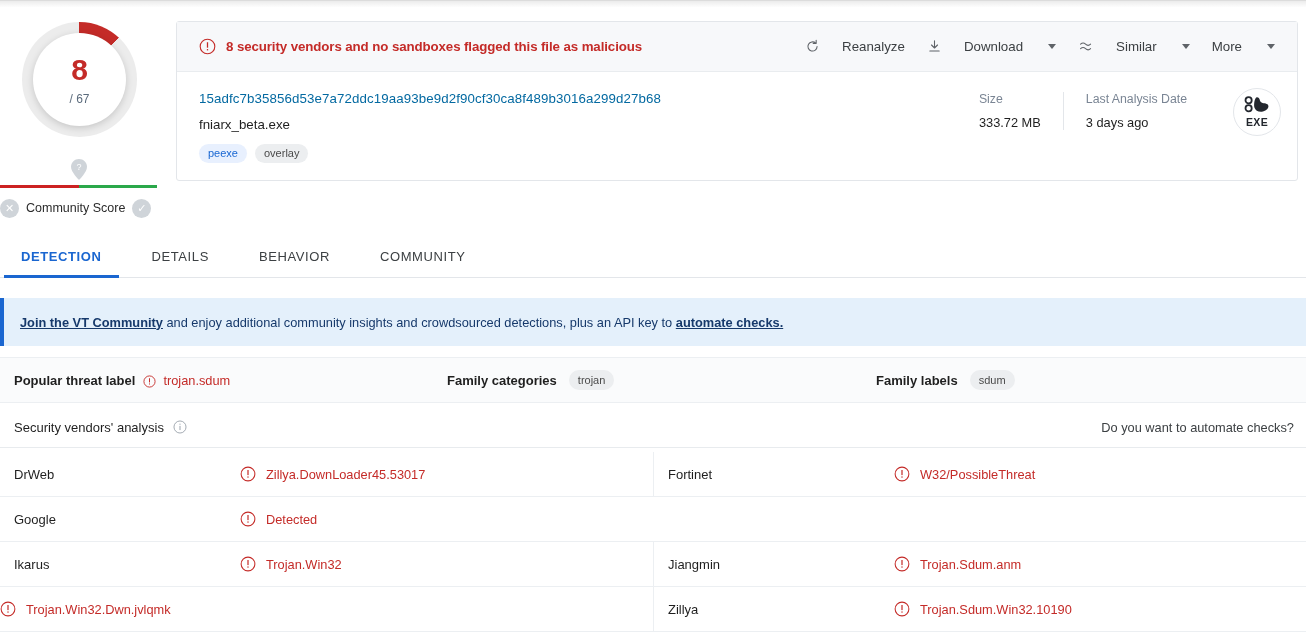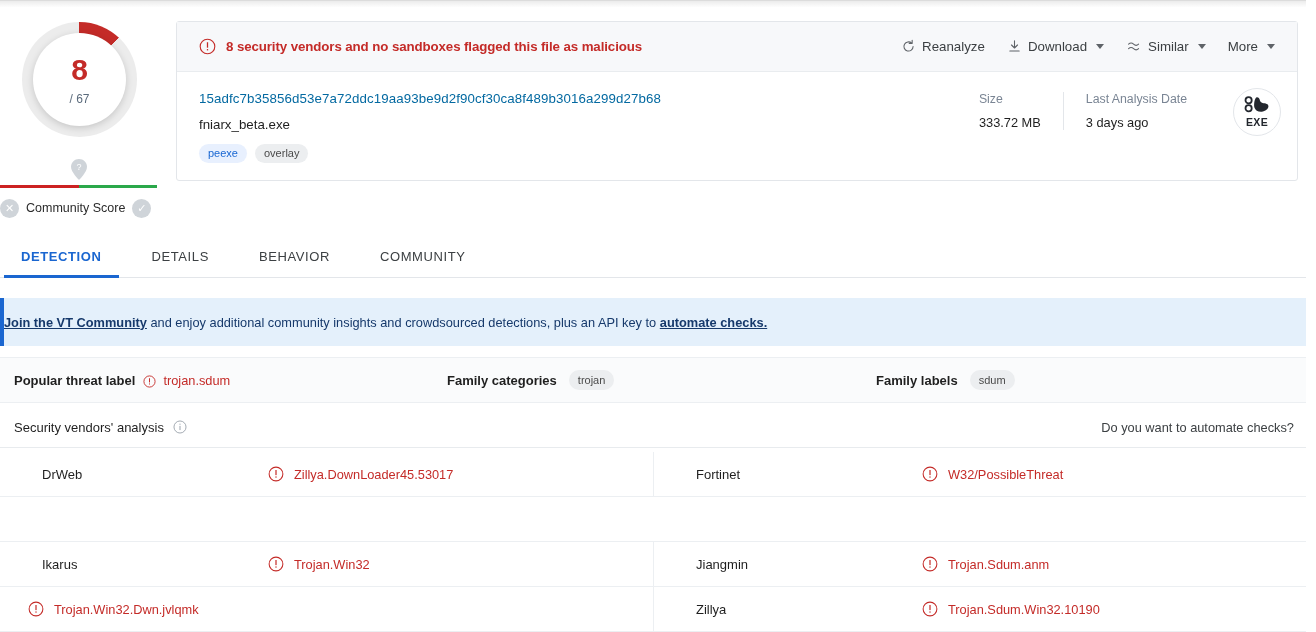--- a/index.html
+++ b/index.html
@@ -58,21 +58,21 @@
     position:absolute; left:176px; top:21px; width:1122px; height:160px;
     border:1px solid #e3e6ea; border-radius:3px; background:#fff;
   }
   .card-head {
     height:50px; background:#f7f8fa; border-bottom:1px solid #e9ecef;
     display:flex; align-items:center; padding:0 16px 0 22px;
   }
   .alert-ico { width:17px; height:17px; flex:0 0 auto; margin-right:10px; }
   .alert-text { color:#c42b28; font-size:13.3px; font-weight:bold; letter-spacing:-0.1px; }
   .head-actions { margin-left:auto; display:flex; align-items:center; gap:22px; padding-right:6px; }
-  .act { display:flex; align-items:center; gap:6px; color:#3c4043; font-size:13.3px; cursor:pointer; }
+  .act { display:flex; align-items:center; gap:22px; color:#3c4043; font-size:13.3px; cursor:pointer; }
   .act svg { display:block; }
   .caret { width:0;height:0;border-left:4px solid transparent;border-right:4px solid transparent;border-top:5px solid #5f6368; margin-left:3px; }
 
   .card-body { position:relative; height:108px; padding:19px 16px 0 22px; }
   .hash { font-size:13.3px; color:#0369a1; letter-spacing:0.1px; }
   .fname { font-size:13.3px; color:#1f1f1f; margin-top:11px; }
   .chips { margin-top:12px; display:flex; gap:8px; }
   .chip { font-size:11px; padding:3px 9px 4px; border-radius:11px; }
   .chip.blue { background:#e8f0fe; color:#1967d2; }
   .chip.gray { background:#eceef0; color:#4a4a4a; }
@@ -94,21 +94,21 @@
           border-bottom:1px solid #e3e6ea; display:flex; align-items:flex-end; }
   .tab { font-size:13px; letter-spacing:0.6px; color:#3c4043; padding:0 17px 13px;
          margin-right:16px; cursor:pointer; position:relative; }
   .tab:first-child { margin-left:4px; }
   .tab.active { color:#1a66d0; font-weight:bold; }
   .tab.active:after { content:""; position:absolute; left:0; right:0; bottom:-1px; height:3px; background:#1a66d0; }
 
   
   .banner { position:absolute; left:0; top:298px; width:1306px; height:48px;
             background:#e4f0fb; border-left:4px solid #1a66d0;
-            display:flex; align-items:center; }
+            display:flex; align-items:center; padding-left:16px; }
   .banner-text { font-size:12.8px; color:#16396b; }
   .banner-text a { color:#16396b; text-decoration:underline; font-weight:bold; cursor:pointer; }
 
   
   .threat-row { position:absolute; left:0; top:357px; width:1306px; height:46px;
                 background:#fafbfc; border-top:1px solid #eceff2; border-bottom:1px solid #eceff2;
                 display:flex; align-items:center; }
   .tl-k { font-size:13px; font-weight:bold; color:#1f1f1f; }
   .tl-group { display:flex; align-items:center; position:absolute; }
   .g1 { left:14px; }
@@ -121,21 +121,21 @@
   
   .sv-head { position:absolute; left:0; top:407px; width:1306px; height:41px;
              border-bottom:1px solid #e8ebee; display:flex; align-items:center; }
   .sv-title { font-size:13px; color:#1f1f1f; margin-left:14px; }
   .sv-i { width:14px; height:14px; margin-left:9px; }
   .sv-right { margin-left:auto; font-size:12.8px; color:#3c4043; margin-right:12px; cursor:pointer; }
 
   
   .vtable { position:absolute; left:0; top:452px; width:1306px; }
   .vrow { display:flex; height:45px; border-bottom:1px solid #eceff2; }
-  .vcell { width:653px; display:flex; align-items:center;padding-left:28px; }
+  .vcell { width:653px; display:flex; align-items:center; }
   .vcell + .vcell { border-left:1px solid #eceff2; }
   .vname { width:240px; font-size:13px; color:#1f1f1f; padding-left:14px; }
   .vres { display:flex; align-items:center; gap:10px; }
   .vres-ico { width:16px; height:16px; flex:0 0 auto; }
   .vres-txt { color:#c42b28; font-size:12.8px; }
   .right-gutter { position:absolute; left:1306px; top:0; width:10px; height:632px; background:#fff; }
 </style>
 </head>
 <body>
 
@@ -327,20 +327,33 @@
                 <rect x="9.25" y="5" width="1.5" height="6.4" fill="#c42b28"></rect>
                 <rect x="9.25" y="13" width="1.5" height="1.6" fill="#c42b28"></rect>
               </svg>
           </span>
           <span class="vres-txt">W32/PossibleThreat</span>
         </div>
       </div>
     </div>
 
     <div class="vrow">
+      <div class="vcell">
+        <div class="vname">Google</div>
+        <div class="vres">
+          <span class="vres-ico">
+            <svg width="16" height="16" viewBox="0 0 20 20">
+                <circle cx="10" cy="10" r="8.6" fill="none" stroke="#c42b28" stroke-width="1.3"></circle>
+                <rect x="9.25" y="5" width="1.5" height="6.4" fill="#c42b28"></rect>
+                <rect x="9.25" y="13" width="1.5" height="1.6" fill="#c42b28"></rect>
+              </svg>
+          </span>
+          <span class="vres-txt">Detected</span>
+        </div>
+      </div>
     </div>
 
     <div class="vrow">
       <div class="vcell">
         <div class="vname">Ikarus</div>
         <div class="vres">
           <span class="vres-ico">
             <svg width="16" height="16" viewBox="0 0 20 20">
                 <circle cx="10" cy="10" r="8.6" fill="none" stroke="#c42b28" stroke-width="1.3"></circle>
                 <rect x="9.25" y="5" width="1.5" height="6.4" fill="#c42b28"></rect>

